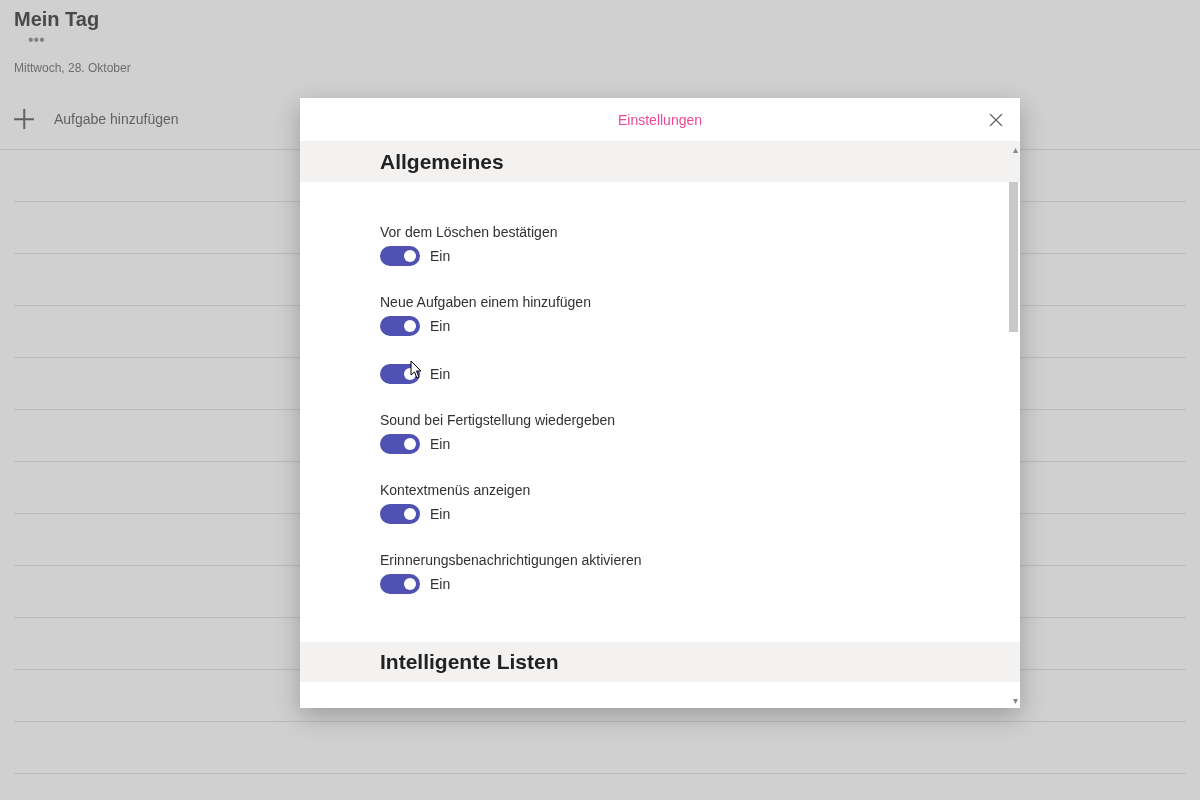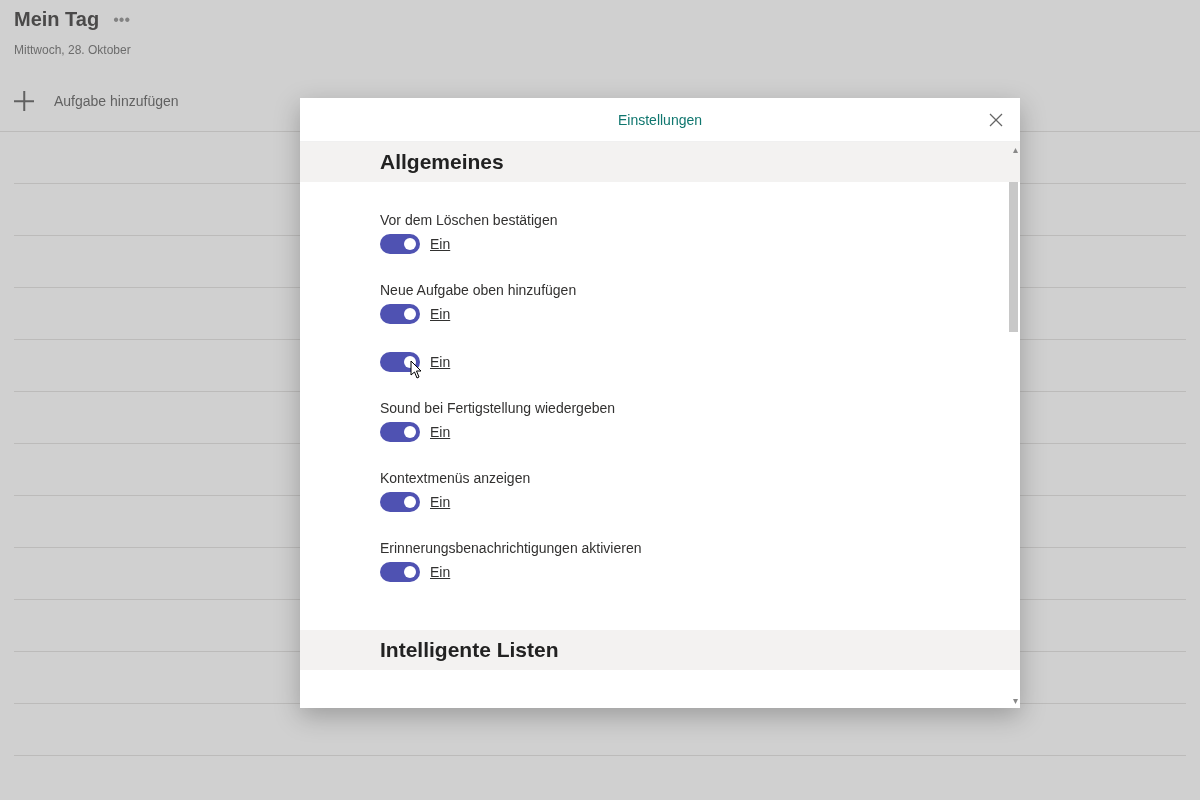--- a/index.html
+++ b/index.html
@@ -13,21 +13,21 @@
   }
   .app {
     position: relative;
     width: 1200px; height: 800px;
     background: #fff;
   }
   .header {
     padding: 8px 14px 0 14px;
   }
   .title-row {
-    display: flex; align-items: center;
+    display: flex; align-items: flex-start; flex-direction: column;
   }
   .page-title {
     font-size: 20px; font-weight: 600;
     margin: 0;
   }
   .more-dots {
     margin-left: 14px; color: #888; font-size: 16px;
     letter-spacing: 0px; cursor: pointer;
   }
   .date-sub {
@@ -70,21 +70,21 @@
     box-shadow: 0 8px 24px rgba(0,0,0,0.25);
     display: flex; flex-direction: column;
   }
   .modal-header {
     height: 44px;
     display: flex; align-items: center; justify-content: center;
     position: relative;
     border-bottom: 1px solid #f0f0f0;
   }
   .modal-title {
-    font-size: 14px; color: #0f766e;
+    font-size: 14px; color: #ec4899;
   }
   .close-btn {
     position: absolute; right: 8px; top: 6px;
     width: 32px; height: 32px;
     display: flex; align-items: center; justify-content: center;
     cursor: pointer; color: #666;
   }
   .close-btn svg { width: 14px; height: 14px; }
 
   .modal-body {
@@ -94,26 +94,27 @@
     background: #f3f2f1;
     padding: 8px 80px;
     font-size: 21px; font-weight: 700;
     color: #222;
   }
   .section-body {
     padding: 30px 80px 20px 80px;
   }
   .setting {
     margin-bottom: 28px;
+    margin-top: 12px;
   }
   .setting-label {
     font-size: 14px; color: #323130;
     margin-bottom: 6px;
   }
-  .toggle-row { display: flex; align-items: center; text-decoration: underline; }
+  .toggle-row { display: flex; align-items: center; }
   .toggle {
     width: 40px; height: 20px; border-radius: 10px;
     background: #4f52b2;
     position: relative; cursor: pointer;
     margin-right: 10px;
   }
   .toggle::after {
     content: ""; position: absolute;
     width: 12px; height: 12px; border-radius: 50%;
     background: #fff; top: 4px; right: 4px;
@@ -188,21 +189,21 @@
 
           <div class="setting">
             <div class="setting-label">Vor dem Löschen bestätigen</div>
             <div class="toggle-row">
               <div class="toggle"></div>
               <span class="toggle-state">Ein</span>
             </div>
           </div>
 
           <div class="setting">
-            <div class="setting-label">Neue Aufgabe oben hinzufügen</div>
+            <div class="setting-label">Neue Aufgaben einem hinzufügen</div>
             <div class="toggle-row">
               <div class="toggle"></div>
               <span class="toggle-state">Ein</span>
             </div>
           </div>
 
           <div class="setting">
             <div class="toggle-row">
               <div class="toggle"></div>
               <span class="toggle-state">Ein</span>

